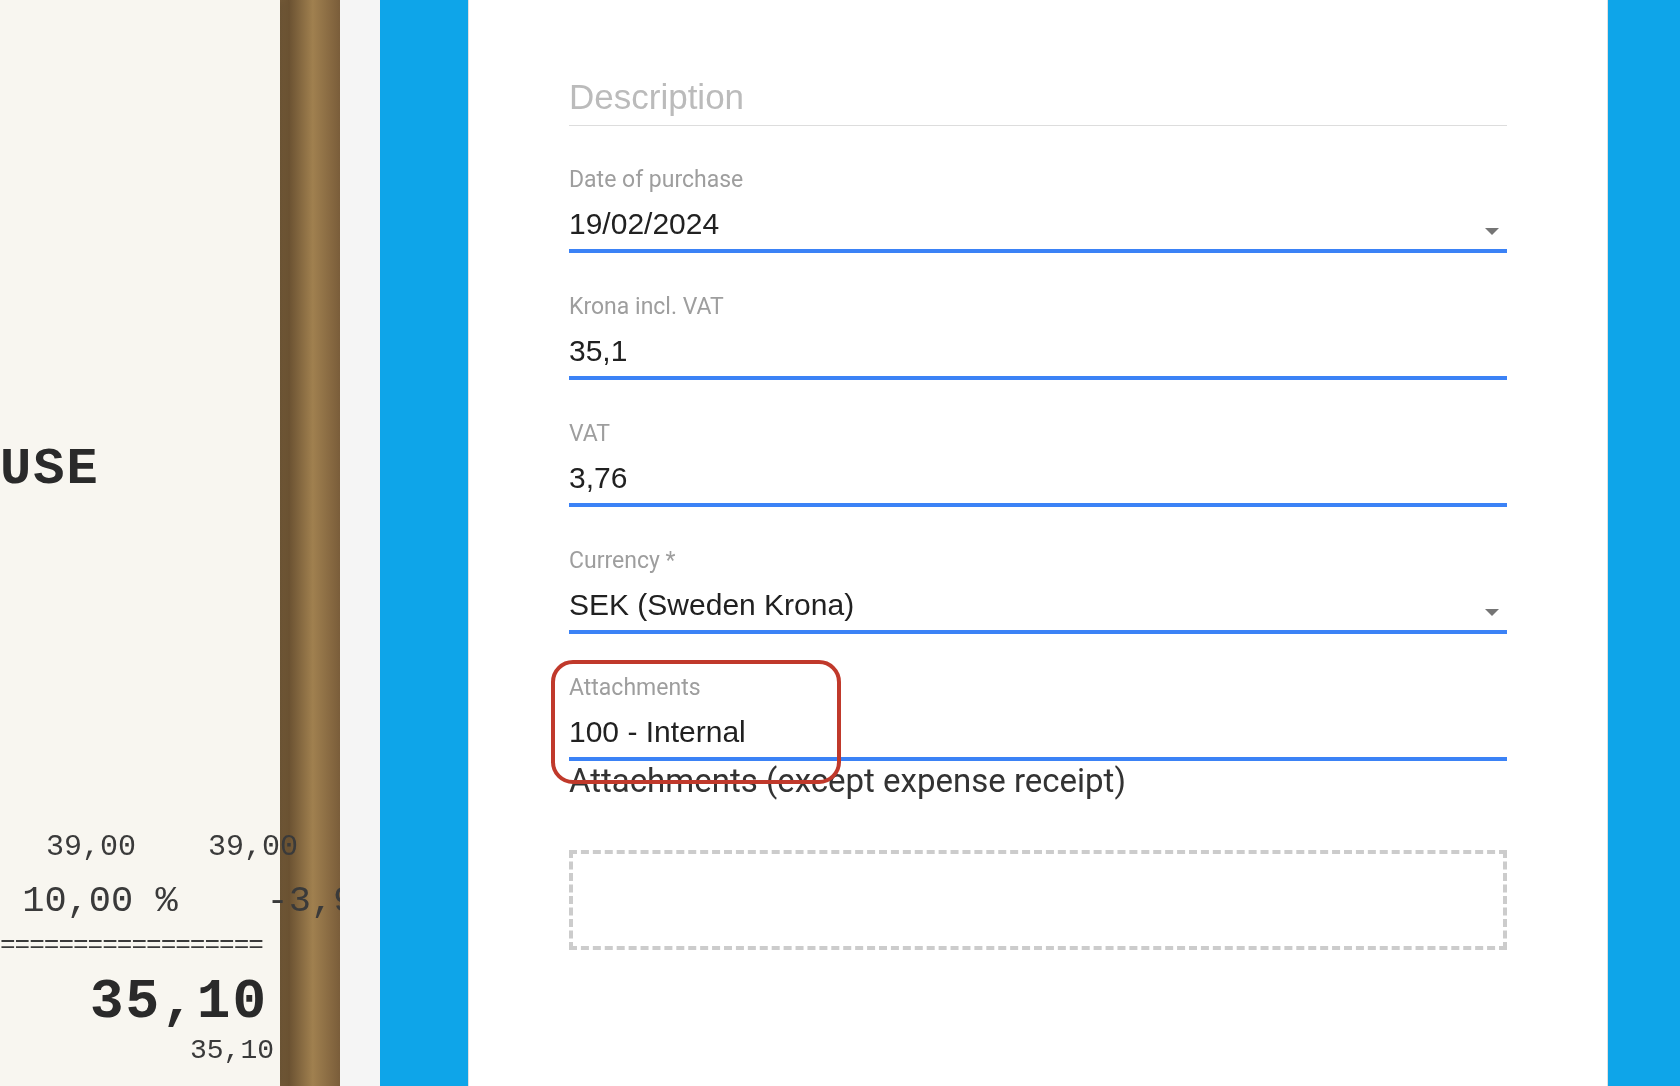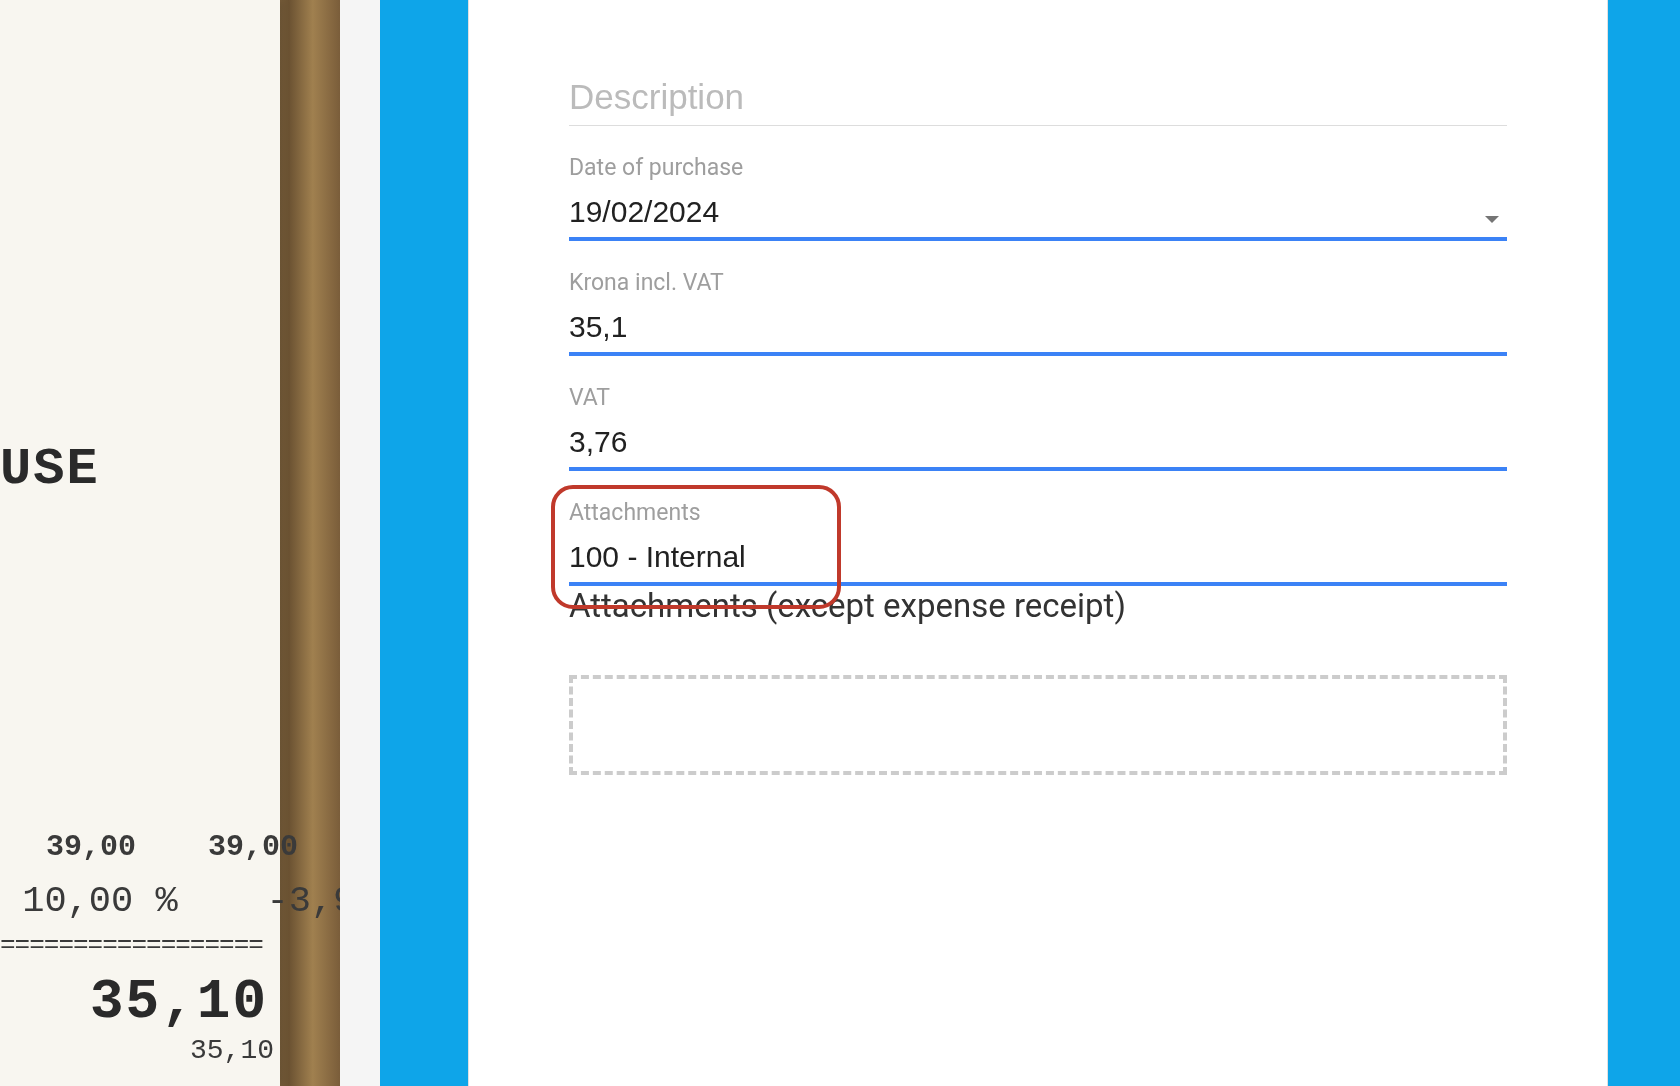--- a/index.html
+++ b/index.html
@@ -68,21 +68,20 @@
     }
     
     .receipt-line1 {
       position: absolute;
       left: 10px;
       top: 830px;
       font-family: "Courier New", monospace;
       font-size: 30px;
       color: #3a3a3a;
       white-space: pre;
-      font-weight: bold;
     }
     
     .receipt-line2 {
       position: absolute;
       left: 0;
       top: 880px;
       font-family: "Courier New", monospace;
       font-size: 37px;
       color: #3a3a3a;
       white-space: pre;
@@ -133,21 +132,21 @@
       top: -40px;
       width: 1140px;
       background: #ffffff;
       border: 1px solid #e0e0e0;
       border-radius: 3px;
       padding: 0 100px;
       min-height: 1200px;
     }
     
     .form-group {
-      margin-top: 28px;
+      margin-top: 40px;
       position: relative;
     }
     
     .form-group.first {
       margin-top: 108px;
     }
     
     .form-label {
       font-size: 23px;
       color: #9e9e9e;
@@ -244,20 +243,25 @@
     <div class="form-group">
       <label class="form-label">Krona incl. VAT</label>
       <input type="text" class="form-value" value="35,1" style="">
     </div>
 
     <div class="form-group">
       <label class="form-label">VAT</label>
       <input type="text" class="form-value" value="3,76" style="">
     </div>
 
+    <div class="form-group">
+      <label class="form-label">Currency *</label>
+      <input type="text" class="form-value" value="SEK (Sweden Krona)" style="">
+      <div class="dropdown-arrow"></div>
+    </div>
 
     <div class="form-group" style="position:relative;">
       <label class="form-label">Attachments</label>
       <input type="text" class="form-value" value="100 - Internal" style="">
       <div class="highlight-box" style="left:-18px; top:-14px; width:290px; height:124px;"></div>
     </div>
 
     <h2 class="attachments-heading">Attachments (except expense receipt)</h2>
 
     <div class="attachments-dropzone"></div>

